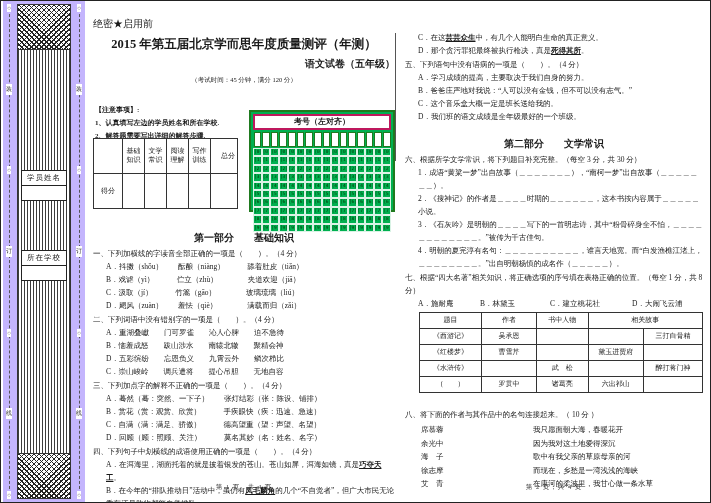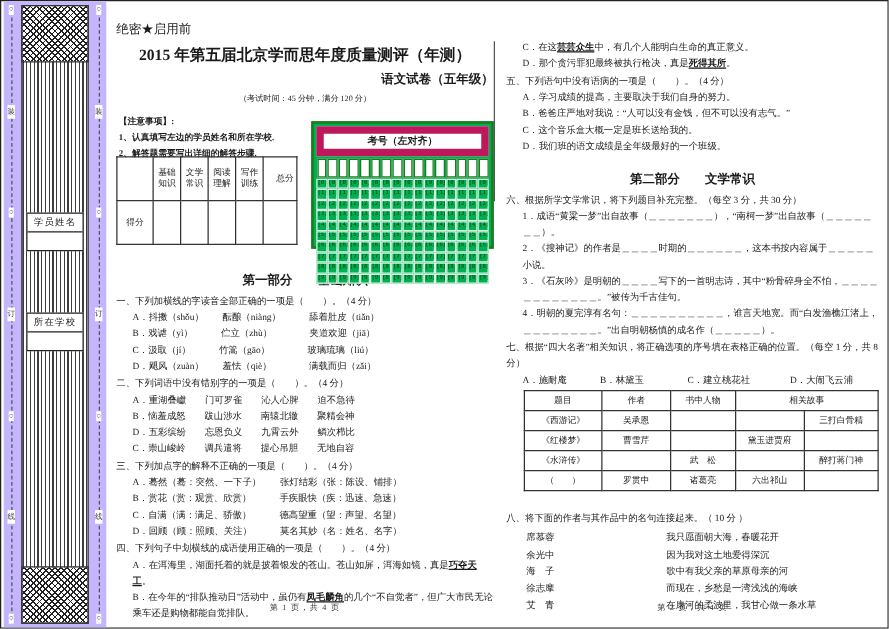--- a/index.html
+++ b/index.html
@@ -34,37 +34,37 @@
   .col{position:absolute;top:0;bottom:0;font-size:7.5px;line-height:13px;}
   .col.left{left:6px;width:302px;}
   .col.right{left:318px;width:298px;}
   .col-divider{position:absolute;left:308px;top:32px;height:128px;width:1px;background:#555;}
 
   .secret{font-weight:normal;margin-top:16px;font-size:10px;}
   .title{font-size:12.5px;font-weight:bold;text-align:center;margin-top:6px;line-height:16px;}
   .subtitle{font-size:10px;font-weight:bold;text-align:right;margin-top:5px;}
   .exam-info{font-size:6.5px;text-align:center;margin-top:3px;}
 
-  .mid{position:relative;height:118px;margin-top:5px;padding-left:33px;}
+  .mid{position:relative;height:118px;margin-top:18px;padding-left:33px;}
   .notices{position:absolute;left:2px;top:0;width:152px;font-size:7px;line-height:12px;}
   .notice-title{font-weight:bold;}
   .notice-item{margin-top:1px;font-weight:bold;}
 
   table.score{border-collapse:collapse;position:absolute;left:0;top:34px;}
   table.score td{border:1px solid #333;font-size:7px;text-align:center;vertical-align:middle;
         padding:1px 2px;line-height:9px;}
   table.score td.c0{width:24px;}
   table.score td.ch{width:17px;}
   table.score td.ct{width:22px;text-align:right;}
   table.score tr.hdr td{height:32px;}
   table.score tr.val td{height:32px;}
 
   .exam-box{position:absolute;left:156px;top:6px;width:146px;height:102px;box-sizing:border-box;
         background:#00b050;border:2px solid #1f7a1f;padding:1px;}
-  .exam-no-title{background:#fff;border:6px solid #be185d;text-align:center;font-size:8px;
+  .exam-no-title{background:#fff;border:2px solid #be185d;text-align:center;font-size:8px;
         font-weight:bold;margin:1px 1px 2px;padding:1px 0;line-height:10px;}
   .write-row{display:flex;margin:0 1px 1px;}
   .write-cell{flex:1;height:13px;background:#fff;border:1px solid #1f7a1f;margin:0 0.5px;}
   .bubble-grid{padding:0 1px;}
   .bubble-row{display:flex;}
   .bubble{flex:1;font-size:4.5px;line-height:6.4px;text-align:center;color:#073807;
         border:0.5px solid rgba(255,255,255,0.85);background:#00b050;
         font-family:"DejaVu Sans Mono",monospace;overflow:hidden;white-space:nowrap;}
 
   .part-title{text-align:center;font-weight:bold;font-size:10px;margin-top:9px;margin-bottom:3px;}

